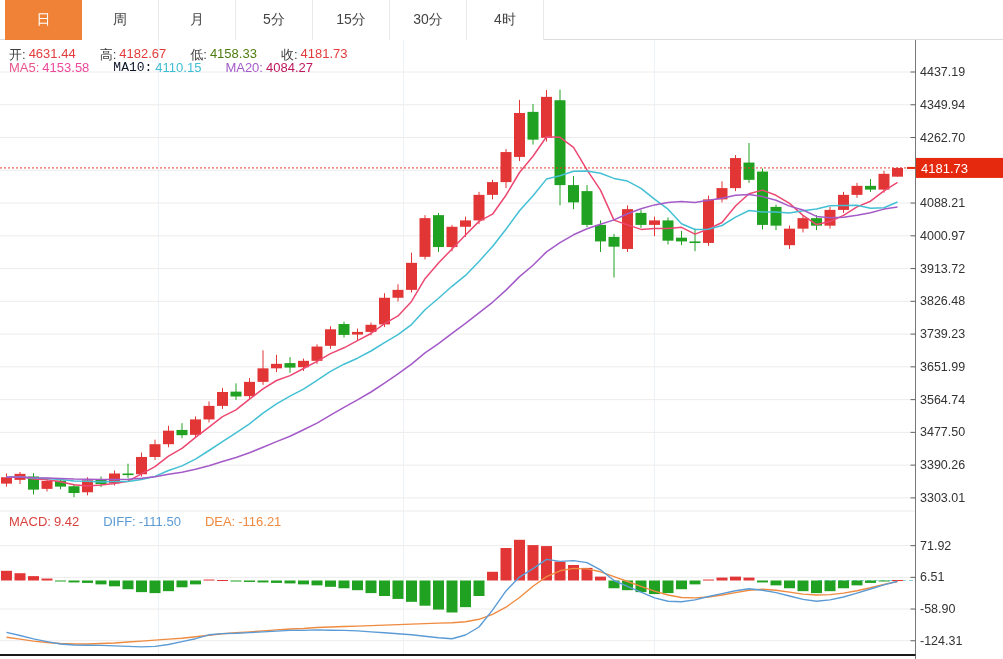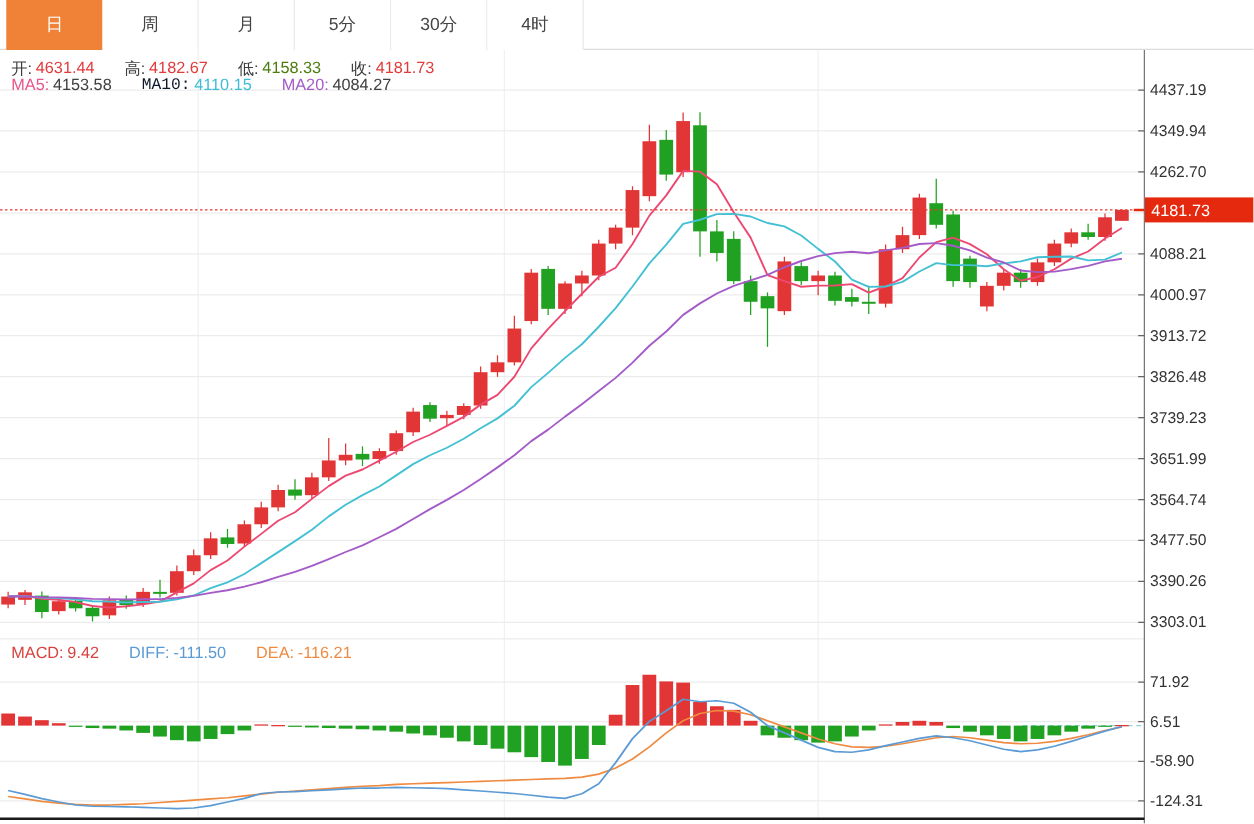--- a/index.html
+++ b/index.html
@@ -19,20 +19,21 @@
 </style>
 </head>
 <body>
 
 <div class="app">
   <div class="toolbar" id="toolbar">
       <div class="tab active">日</div>
       <div class="tab">周</div>
       <div class="tab">月</div>
       <div class="tab">5分</div>
+      <div class="tab">15分</div>
       <div class="tab">30分</div>
       <div class="tab">4时</div>
     </div>
   <div class="chart-wrap">
     <div class="readout" id="ohlcrow" style="top:46px">
         <span class="item">
           <span class="lbl">开:</span>
           <span style="color: rgb(226, 59, 59);">4631.44</span>
         </span>
         <span class="item">
@@ -44,29 +45,29 @@
           <span style="color: #4d7c0f;">4158.33</span>
         </span>
         <span class="item">
           <span class="lbl">收:</span>
           <span style="color: rgb(226, 59, 59);">4181.73</span>
         </span>
       </div>
     <div class="readout" id="marow" style="top:60px">
         <span class="item">
           <span class="lbl" style="color: rgb(232, 85, 140);">MA5:</span>
-          <span style="color: #404040;">4153.58</span>
+          <span style="color: #ec4899;">4153.58</span>
         </span>
         <span class="item">
           <span class="lbl" style="color: #0f172a; font-family: Liberation Mono, monospace;">MA10:</span>
           <span style="color: rgb(63, 189, 212); text-align: right;">4110.15</span>
         </span>
         <span class="item">
           <span class="lbl" style="color: rgb(164, 91, 200);">MA20:</span>
-          <span style="color: #404040;">4084.27</span>
+          <span style="color: #be185d;">4084.27</span>
         </span>
       </div>
     <div class="readout" id="macdrow" style="top:514px">
         <span class="item">
           <span class="lbl" style="color: rgb(217, 67, 63); text-align: center;">MACD:</span>
           <span style="color: rgb(217, 67, 63);">9.42</span>
         </span>
         <span class="item">
           <span class="lbl" style="color: rgb(91, 155, 213);">DIFF:</span>
           <span style="color: rgb(91, 155, 213);">-111.50</span>

